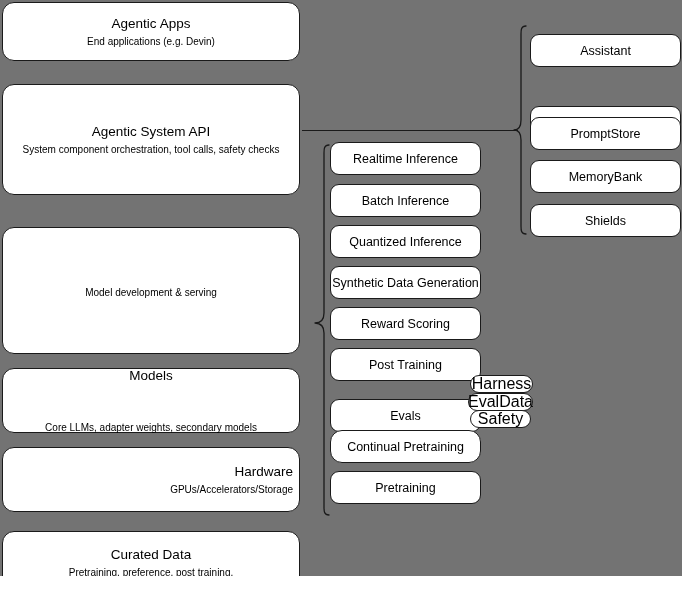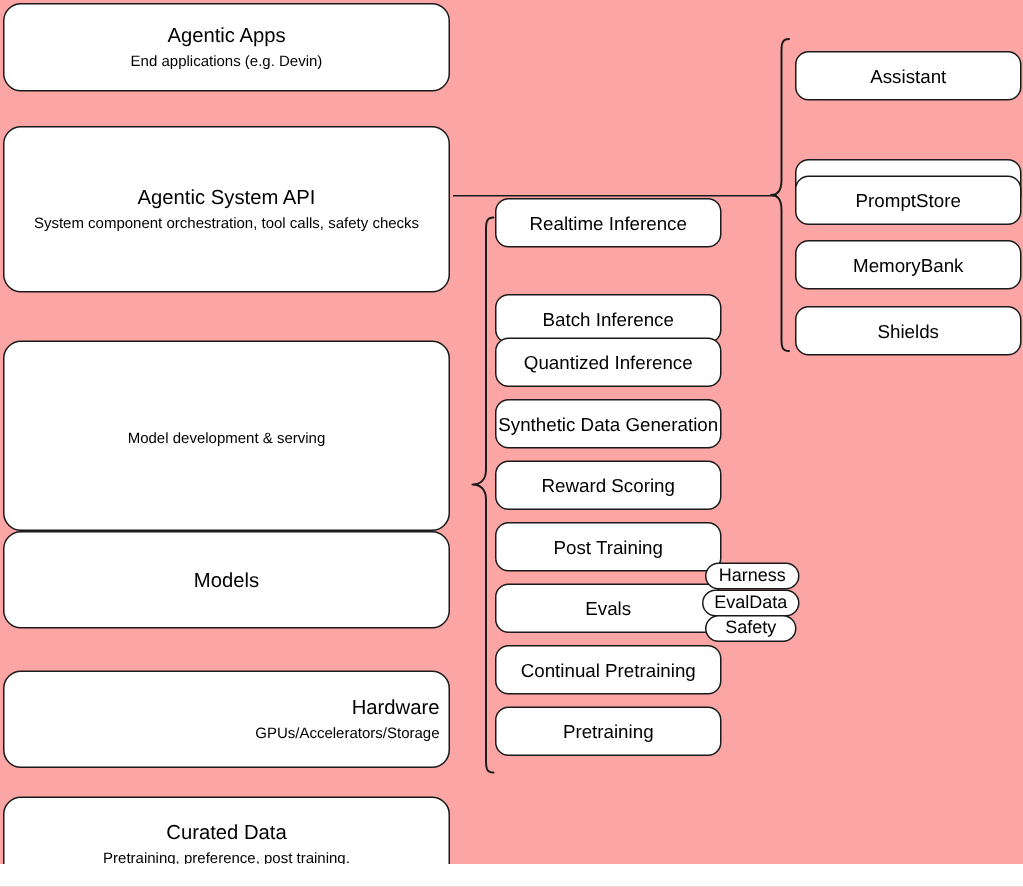--- a/index.html
+++ b/index.html
@@ -9,21 +9,21 @@
     background: #ffffff;
   }
   body {
     font-family: "Liberation Sans", sans-serif;
     color: #000000;
   }
   #canvas {
     position: relative;
     width: 682px;
     height: 576px;
-    background: #fca5a5;
+    background: #737373;
     overflow: hidden;
   }
 
   
   .box {
     position: absolute;
     box-sizing: border-box;
     border: 1.2px solid #1a1a1a;
     border-radius: 12px;
     background: #ffffff;
@@ -67,23 +67,23 @@
   }
 
   
   .mini-pill {
     position: absolute;
     box-sizing: border-box;
     border: 1.2px solid #1a1a1a;
     border-radius: 999px;
     background: #ffffff;
     display: flex;
-    align-items: flex-start;
+    align-items: center;
     justify-content: center;
-    font-size: 12px;
+    font-size: 16px;
     line-height: 14px;
     color: #000;
     white-space: nowrap;
     z-index: 6;
   }
 
   
   .connector {
     position: absolute;
     background: #1a1a1a;
@@ -117,22 +117,23 @@
 
   <div class="box" style="left:2px; top:84px; width:298px; height:111px;">
     <div class="layer-title">Agentic System API</div>
     <div class="layer-sub">System component orchestration, tool calls, safety checks</div>
   </div>
 
   <div class="box" style="left:2px; top:227px; width:298px; height:127px;">
     <div class="layer-sub">Model development &amp; serving</div>
   </div>
 
-  <div class="box" style="left:2px; top:354px; width:298px; height:65px;gap:34px;">
+  <div class="box" style="left:2px; top:368px; width:298px; height:65px;gap:34px;">
     <div class="layer-title">Models</div>
+    <div class="layer-sub">Core LLMs, adapter weights, secondary models</div>
   </div>
 
   <div class="box" style="left:2px; top:447px; width:298px; height:65px;align-items:flex-end;">
     <div class="layer-title">Hardware</div>
     <div class="layer-sub">GPUs/Accelerators/Storage</div>
   </div>
 
   <div class="box" style="left:2px; top:516px; width:298px; height:62px;margin-top:15px;">
     <div class="layer-title">Curated Data</div>
     <div class="layer-sub">Pretraining, preference, post training.</div>
@@ -141,42 +142,42 @@
   <div class="connector" style="left:302px; top:130px; width:216px;"></div>
 
   <svg class="brace" style="left:512px; top:24px;" width="16" height="212" viewBox="0 0 16 212">
     <path d="M14,2 C9,2 9,6 9,10 L9,96 C9,102 7,106 2,106 C7,106 9,110 9,116 L9,202 C9,206 9,210 14,210"></path>
   </svg>
 
   <svg class="brace" style="left:313px; top:143px;" width="18" height="374" viewBox="0 0 18 374">
     <path d="M16,2 C11,2 11,6 11,10 L11,170 C11,176 8,180 2,180 C8,180 11,184 11,190 L11,364 C11,368 11,372 16,372"></path>
   </svg>
 
-  <div class="item-box" style="left:330px; top:132px; width:151px; height:33px;">
+  <div class="item-box" style="left:330px; top:142px; width:151px; height:33px;">
     <span>Realtime Inference</span>
   </div>
-  <div class="item-box" style="left:330px; top:184px; width:151px; height:33px;margin-top:12px;">
+  <div class="item-box" style="left:330px; top:184px; width:151px; height:33px;">
     <span>Batch Inference</span>
   </div>
   <div class="item-box" style="left:330px; top:225px; width:151px; height:33px;">
     <span>Quantized Inference</span>
   </div>
   <div class="item-box" style="left:330px; top:266px; width:151px; height:33px;">
     <span>Synthetic Data Generation</span>
   </div>
   <div class="item-box" style="left:330px; top:348px; width:151px; height:33px;">
     <span>Post Training</span>
   </div>
   <div class="item-box" style="left:330px; top:307px; width:151px; height:33px;">
     <span>Reward Scoring</span>
   </div>
-  <div class="item-box" style="left:330px; top:389px; width:151px; height:33px;">
+  <div class="item-box" style="left:330px; top:399px; width:151px; height:33px;">
     <span>Evals</span>
   </div>
-  <div class="item-box" style="left:330px; top:430px; width:151px; height:33px;">
+  <div class="item-box" style="left:330px; top:430px; width:151px; height:33px;border-radius:12px;">
     <span>Continual Pretraining</span>
   </div>
   <div class="item-box" style="left:330px; top:471px; width:151px; height:33px;">
     <span>Pretraining</span>
   </div>
 
   <div class="mini-pill" style="left:470px; top:375px; width:63px; height:18px;">
     <span>Harness</span>
   </div>
   <div class="mini-pill" style="left:468px; top:393px; width:65px; height:18px;">

